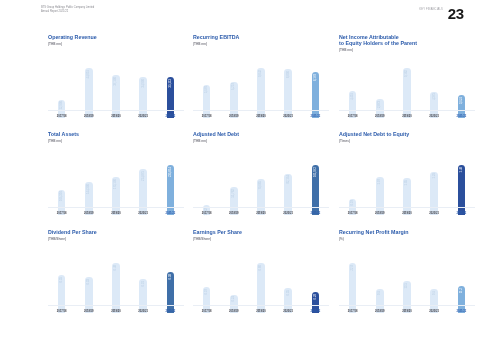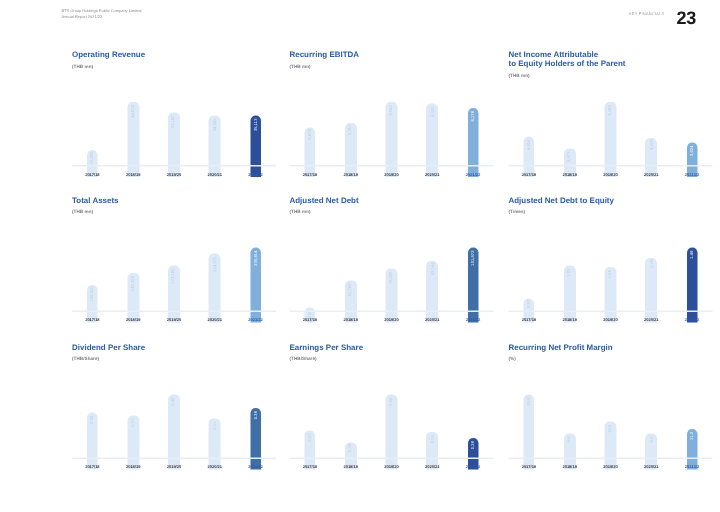--- a/index.html
+++ b/index.html
@@ -18,21 +18,21 @@
     font-size:2.6px;line-height:3.9px;color:#8a8a90;letter-spacing:.02px;
     white-space:pre-line;
   }
   .hdr-right{
     position:absolute;right:37px;top:2px;
     font-size:2.6px;color:#9a9aa0;letter-spacing:.18px;
     text-transform:uppercase;
   }
   .page-num{
     position:absolute;right:16px;top:-1px;
-    font-size:12px;font-weight:bold;color:#1a1a1a;letter-spacing:-.2px;
+    font-size:15px;font-weight:bold;color:#1a1a1a;letter-spacing:-.2px;
   }
 
   .grid{
     position:absolute;left:0;top:30px;width:480px;height:300px;
   }
   .panel{position:absolute;width:145px;height:93px;}
   .col0{left:48px;} .col1{left:193px;} .col2{left:339px;}
   .row0{top:4px;} .row1{top:101px;} .row2{top:199px;}
 
   .p-title{

